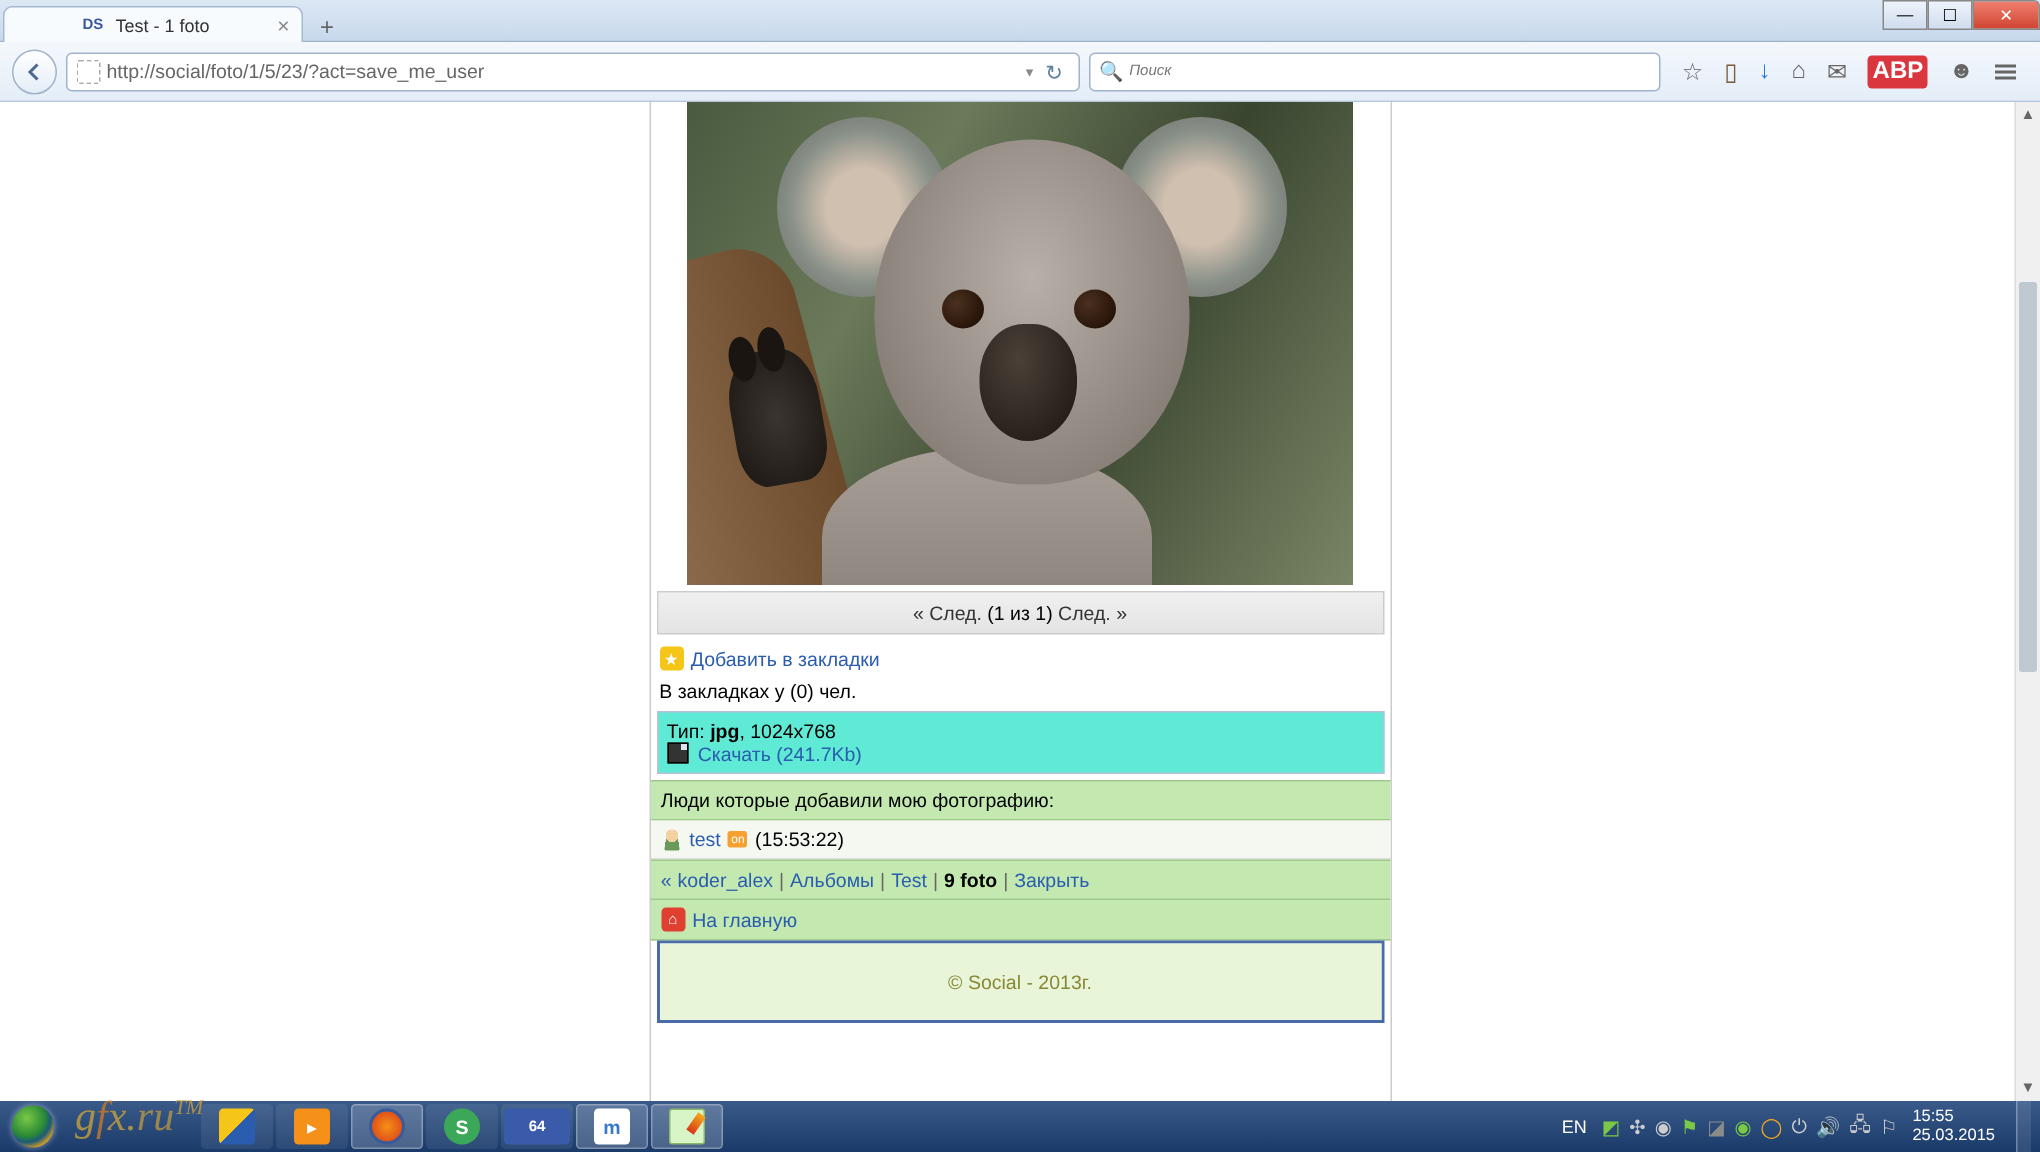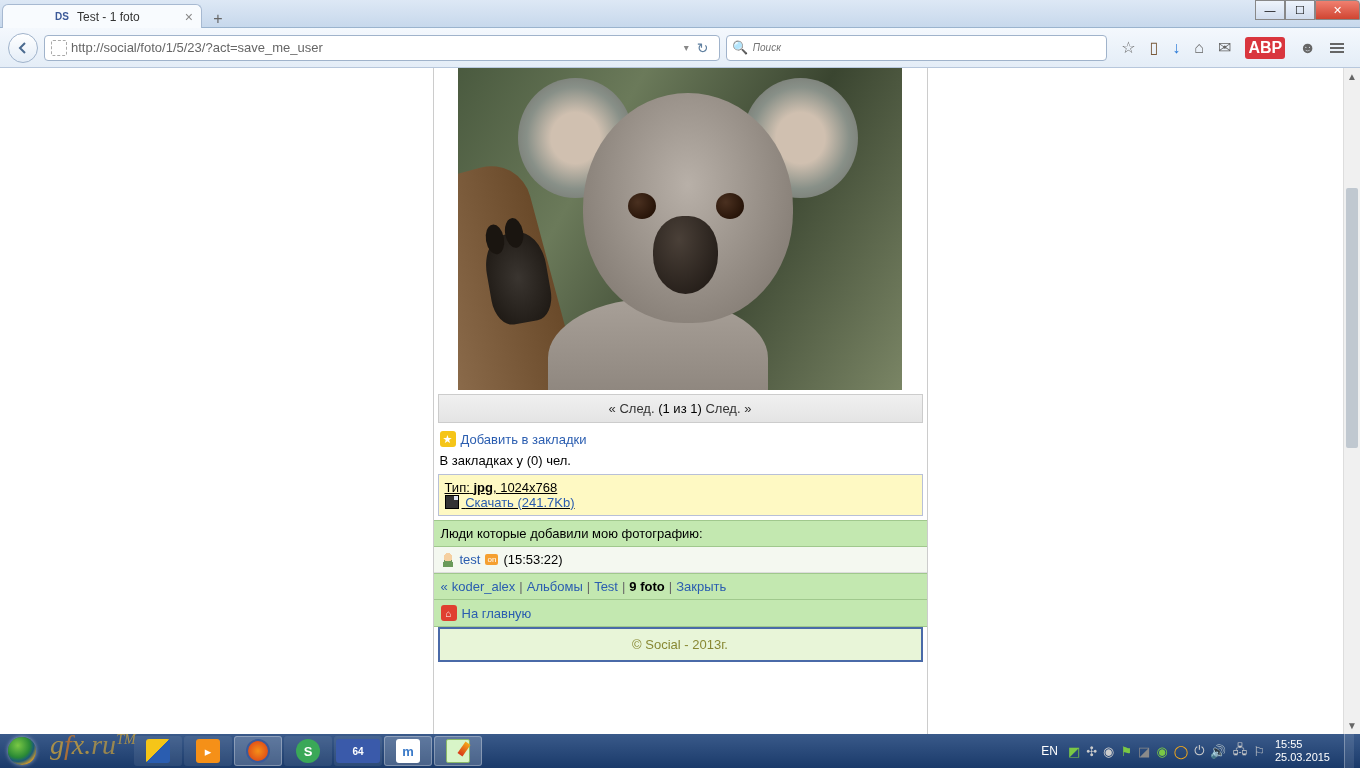--- a/index.html
+++ b/index.html
@@ -63,35 +63,35 @@
 .koala-paw::after { width: 18px; height: 30px; left: 25px; top: -15px; }
 .koala-body { position: absolute; left: 90px; top: 230px; width: 220px; height: 120px; background: linear-gradient(#a8a098, #888078); border-radius: 50% 50% 0 0; }
 
 .pager { margin: 4px; padding: 6px; text-align: center; background: linear-gradient(#f0f0f0, #e4e4e4); border: 1px solid #ccc; }
 .pager a { color: #333; text-decoration: none; }
 .bookmark-row { display: flex; align-items: center; gap: 5px; padding: 4px 6px; }
 .star-icon { width: 16px; height: 16px; background: #f5c518; border-radius: 3px; display: flex; align-items: center; justify-content: center; color: #fff; font-size: 11px; }
 a.link { color: #2a5db0; text-decoration: none; }
 .bookmark-count { padding: 2px 6px 6px; }
 
-.file-info { background: #fef9c3; border: 1px solid #b8c0d8; margin: 0 4px 4px; padding: 5px 6px; text-decoration: underline; }
+.file-info { background: #5eead4; border: 1px solid #b8c0d8; margin: 0 4px 4px; padding: 5px 6px; }
 .disk-icon { display: inline-block; width: 14px; height: 14px; background: #333; border: 1px solid #000; position: relative; vertical-align: -2px; margin-right: 3px; }
 .disk-icon::after { content: ''; position: absolute; right: 0; top: 0; width: 4px; height: 4px; background: #dde3f0; }
 
 .green-bar { background: #c3e8b0; border-top: 1px solid #a0c88d; border-bottom: 1px solid #a0c88d; padding: 5px 7px; }
 .user-row { background: #f4f8f0; padding: 5px 7px; display: flex; align-items: center; gap: 5px; border-bottom: 1px solid #ddd; }
 .user-icon { width: 14px; height: 14px; background: radial-gradient(circle at 50% 30%, #f5d0a0 35%, transparent 36%), radial-gradient(ellipse at 50% 90%, #6a9a5a 50%, transparent 51%); }
 .on-badge { background: #f5a030; color: #fff; font-size: 8px; padding: 1px 2px; border-radius: 2px; }
 
 .breadcrumb { display: flex; align-items: center; gap: 4px; flex-wrap: wrap; }
 .home-row { display: flex; align-items: center; gap: 5px; padding: 5px 7px; }
 .home-icon { width: 16px; height: 16px; background: #e04030; border-radius: 3px; display: flex; align-items: center; justify-content: center; color: #fff; font-size: 10px; }
 
 .copyright-wrap { border: 2px solid #4a6aa8; margin: 0 4px; }
-.copyright { background: #e8f5d8; text-align: center; padding: 8px; color: #888833; }
+.copyright { background: #e8f5d8; text-align: center; padding: 18px; color: #888833; }
 
 .stats-row { background: #e8f5d8; padding: 5px 7px; margin: 0 4px; border: 1px solid #c0d8b0; border-top: none; }
 
 
 .taskbar { position: absolute; bottom: 0; left: 0; right: 0; height: 34px; background: linear-gradient(#3a5a8a, #2a4a7a 50%, #1a3a6a); display: flex; align-items: center; }
 .start-btn { width: 44px; height: 34px; display: flex; align-items: center; justify-content: center; cursor: pointer; }
 .start-orb { width: 28px; height: 28px; border-radius: 50%; background: radial-gradient(circle at 35% 30%, #7ac845, #2a8a35 45%, #1a5a7a 60%, #f5a818 80%, #d83818); box-shadow: 0 0 4px rgba(255,255,255,0.5); }
 .tb-watermark { position: absolute; left: 50px; top: -5px; font-size: 28px; color: rgba(200,160,60,0.8); font-style: italic; font-family: serif; pointer-events: none; }
 .tb-wm-tm { font-size: 14px; vertical-align: super; }
 .task-items { display: flex; gap: 2px; margin-left: 90px; }

